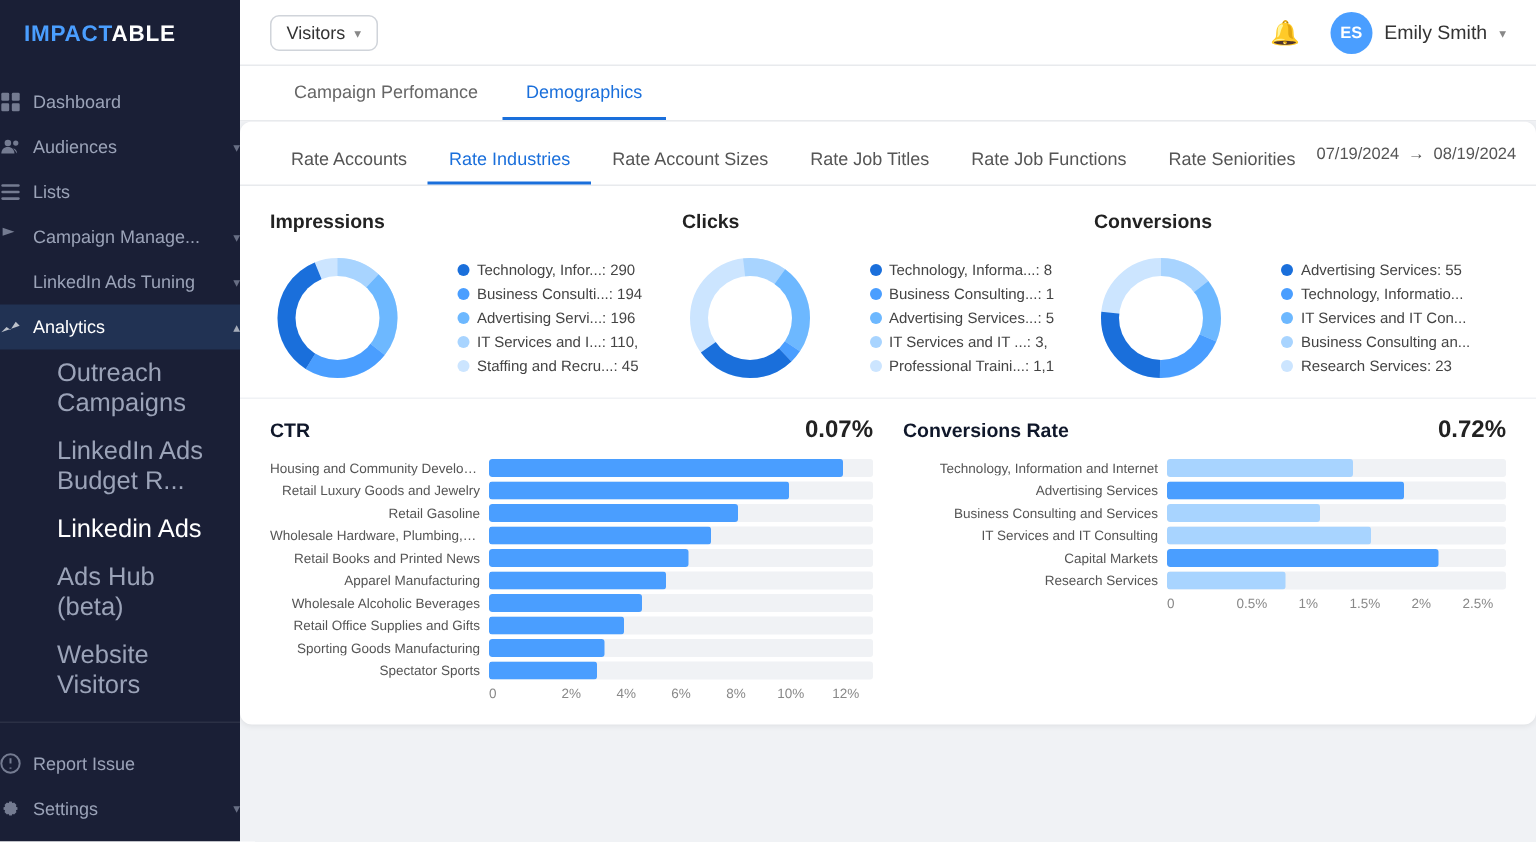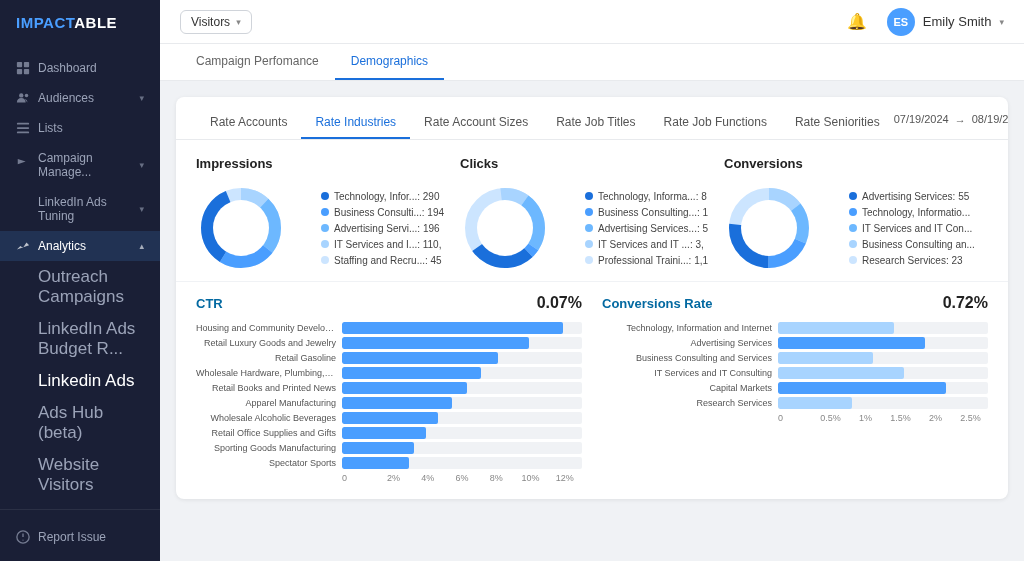--- a/index.html
+++ b/index.html
@@ -4,21 +4,21 @@
   <style>
     * { box-sizing: border-box; margin: 0; padding: 0; }
     body { font-family: -apple-system, BlinkMacSystemFont, 'Segoe UI', sans-serif; background: #f0f2f5; display: flex; height: 561px; width: 1024px; overflow: hidden; font-size: 12px; }
 
     
     .sidebar { width: 160px; background: #1a1f36; min-height: 561px; display: flex; flex-direction: column; padding: 0; flex-shrink: 0; }
     .sidebar-logo { padding: 14px 16px; }
     .sidebar-logo span { color: #fff; font-weight: 700; font-size: 15px; letter-spacing: 0.5px; }
     .sidebar-logo span em { color: #4a9eff; font-style: normal; }
     .sidebar-nav { flex: 1; padding: 8px 0; }
-    .nav-item { display: flex; align-items: center; gap: 8px; padding: 8px 16px; color: #9ba3b8; cursor: pointer; font-size: 12px; transition: background 0.2s; }
+    .nav-item { display: flex; align-items: center; gap: 8px; padding: 8px 0; color: #9ba3b8; cursor: pointer; font-size: 12px; transition: background 0.2s; }
     .nav-item.active { background: rgba(74,158,255,0.15); color: #fff; }
     .nav-item .nav-icon { width: 14px; height: 14px; opacity: 0.7; flex-shrink: 0; }
     .nav-item .nav-label { flex: 1; }
     .nav-item .chevron { font-size: 9px; opacity: 0.6; }
     .nav-sub { padding-left: 38px; }
     .nav-sub-item { padding: 6px 16px 6px 0; color: #9ba3b8; cursor: pointer; font-size: 17px; }
     .nav-sub-item.active { color: #fff; font-weight: 400; }
     .sidebar-footer { padding: 12px 0; border-top: 1px solid rgba(255,255,255,0.08); }
 
     
@@ -35,41 +35,41 @@
     .topbar-username { font-size: 13px; color: #333; font-weight: 500; }
     .topbar-chevron { font-size: 9px; color: #888; }
 
     
     .content { flex: 1; overflow: auto; padding: 0; }
     .page-tabs { background: #fff; border-bottom: 1px solid #e8eaed; padding: 0 20px; display: flex; gap: 0; flex-shrink: 0; }
     .page-tab { padding: 10px 16px; font-size: 12px; color: #666; cursor: pointer; border-bottom: 2px solid transparent; }
     .page-tab.active { color: #1a6fdb; border-bottom-color: #1a6fdb; font-weight: 500; }
 
     
-    .card { background: #fff; margin: 16px; border-radius: 8px; box-shadow: 0 1px 4px rgba(0,0,0,0.08); overflow: hidden; }
+    .card { background: #fff; border-radius: 8px; box-shadow: 0 1px 4px rgba(0,0,0,0.08); overflow: hidden; }
     .card-sub-tabs { padding: 10px 20px 0; display: flex; gap: 0; border-bottom: 1px solid #e8eaed; align-items: center; }
     .card-sub-tab { padding: 8px 14px; font-size: 12px; color: #555; cursor: pointer; border-bottom: 2px solid transparent; white-space: nowrap; }
     .card-sub-tab.active { color: #1a6fdb; border-bottom-color: #1a6fdb; font-weight: 500; }
     .date-range { margin-left: auto; display: flex; align-items: center; gap: 6px; font-size: 11px; color: #555; padding-bottom: 8px; }
 
     
     .charts-row { display: flex; gap: 0; padding: 16px 20px 8px; }
     .chart-section { flex: 1; display: flex; flex-direction: column; }
     .chart-title { font-size: 13px; font-weight: 600; color: #222; margin-bottom: 12px; }
     .donut-row { display: flex; align-items: center; gap: 12px; }
     .donut-wrap { width: 90px; height: 90px; flex-shrink: 0; }
     .donut-legend { display: flex; flex-direction: column; gap: 5px; }
     .legend-item { display: flex; align-items: center; gap: 5px; font-size: 10px; color: #444; padding-left: 23px; }
     .legend-dot { width: 8px; height: 8px; border-radius: 50%; flex-shrink: 0; }
 
     
     .bar-section-row { display: flex; gap: 20px; padding: 12px 20px 16px; border-top: 1px solid #f0f2f5; }
     .bar-section { flex: 1; }
     .bar-section-header { display: flex; justify-content: space-between; align-items: baseline; margin-bottom: 10px; }
-    .bar-section-title { font-size: 13px; font-weight: 600; color: #0369a1; }
+    .bar-section-title { font-size: 13px; font-weight: 600; color: #0f172a; }
     .bar-section-value { font-size: 16px; font-weight: 700; color: #222; }
     .bar-chart { display: flex; flex-direction: column; gap: 3px; }
     .bar-row { display: flex; align-items: center; gap: 6px; }
     .bar-label { font-size: 9px; color: #555; text-align: right; width: 140px; flex-shrink: 0; white-space: nowrap; overflow: hidden; text-overflow: ellipsis; }
     .bar-label-right { width: 170px; }
     .bar-track { flex: 1; height: 12px; background: #f0f2f5; border-radius: 2px; overflow: hidden; }
     .bar-fill { height: 100%; border-radius: 2px; }
     .bar-axis { display: flex; padding-left: 146px; margin-top: 4px; gap: 0; }
     .bar-axis-right { padding-left: 176px; }
     .axis-label { font-size: 9px; color: #888; flex: 1; text-align: center; }

